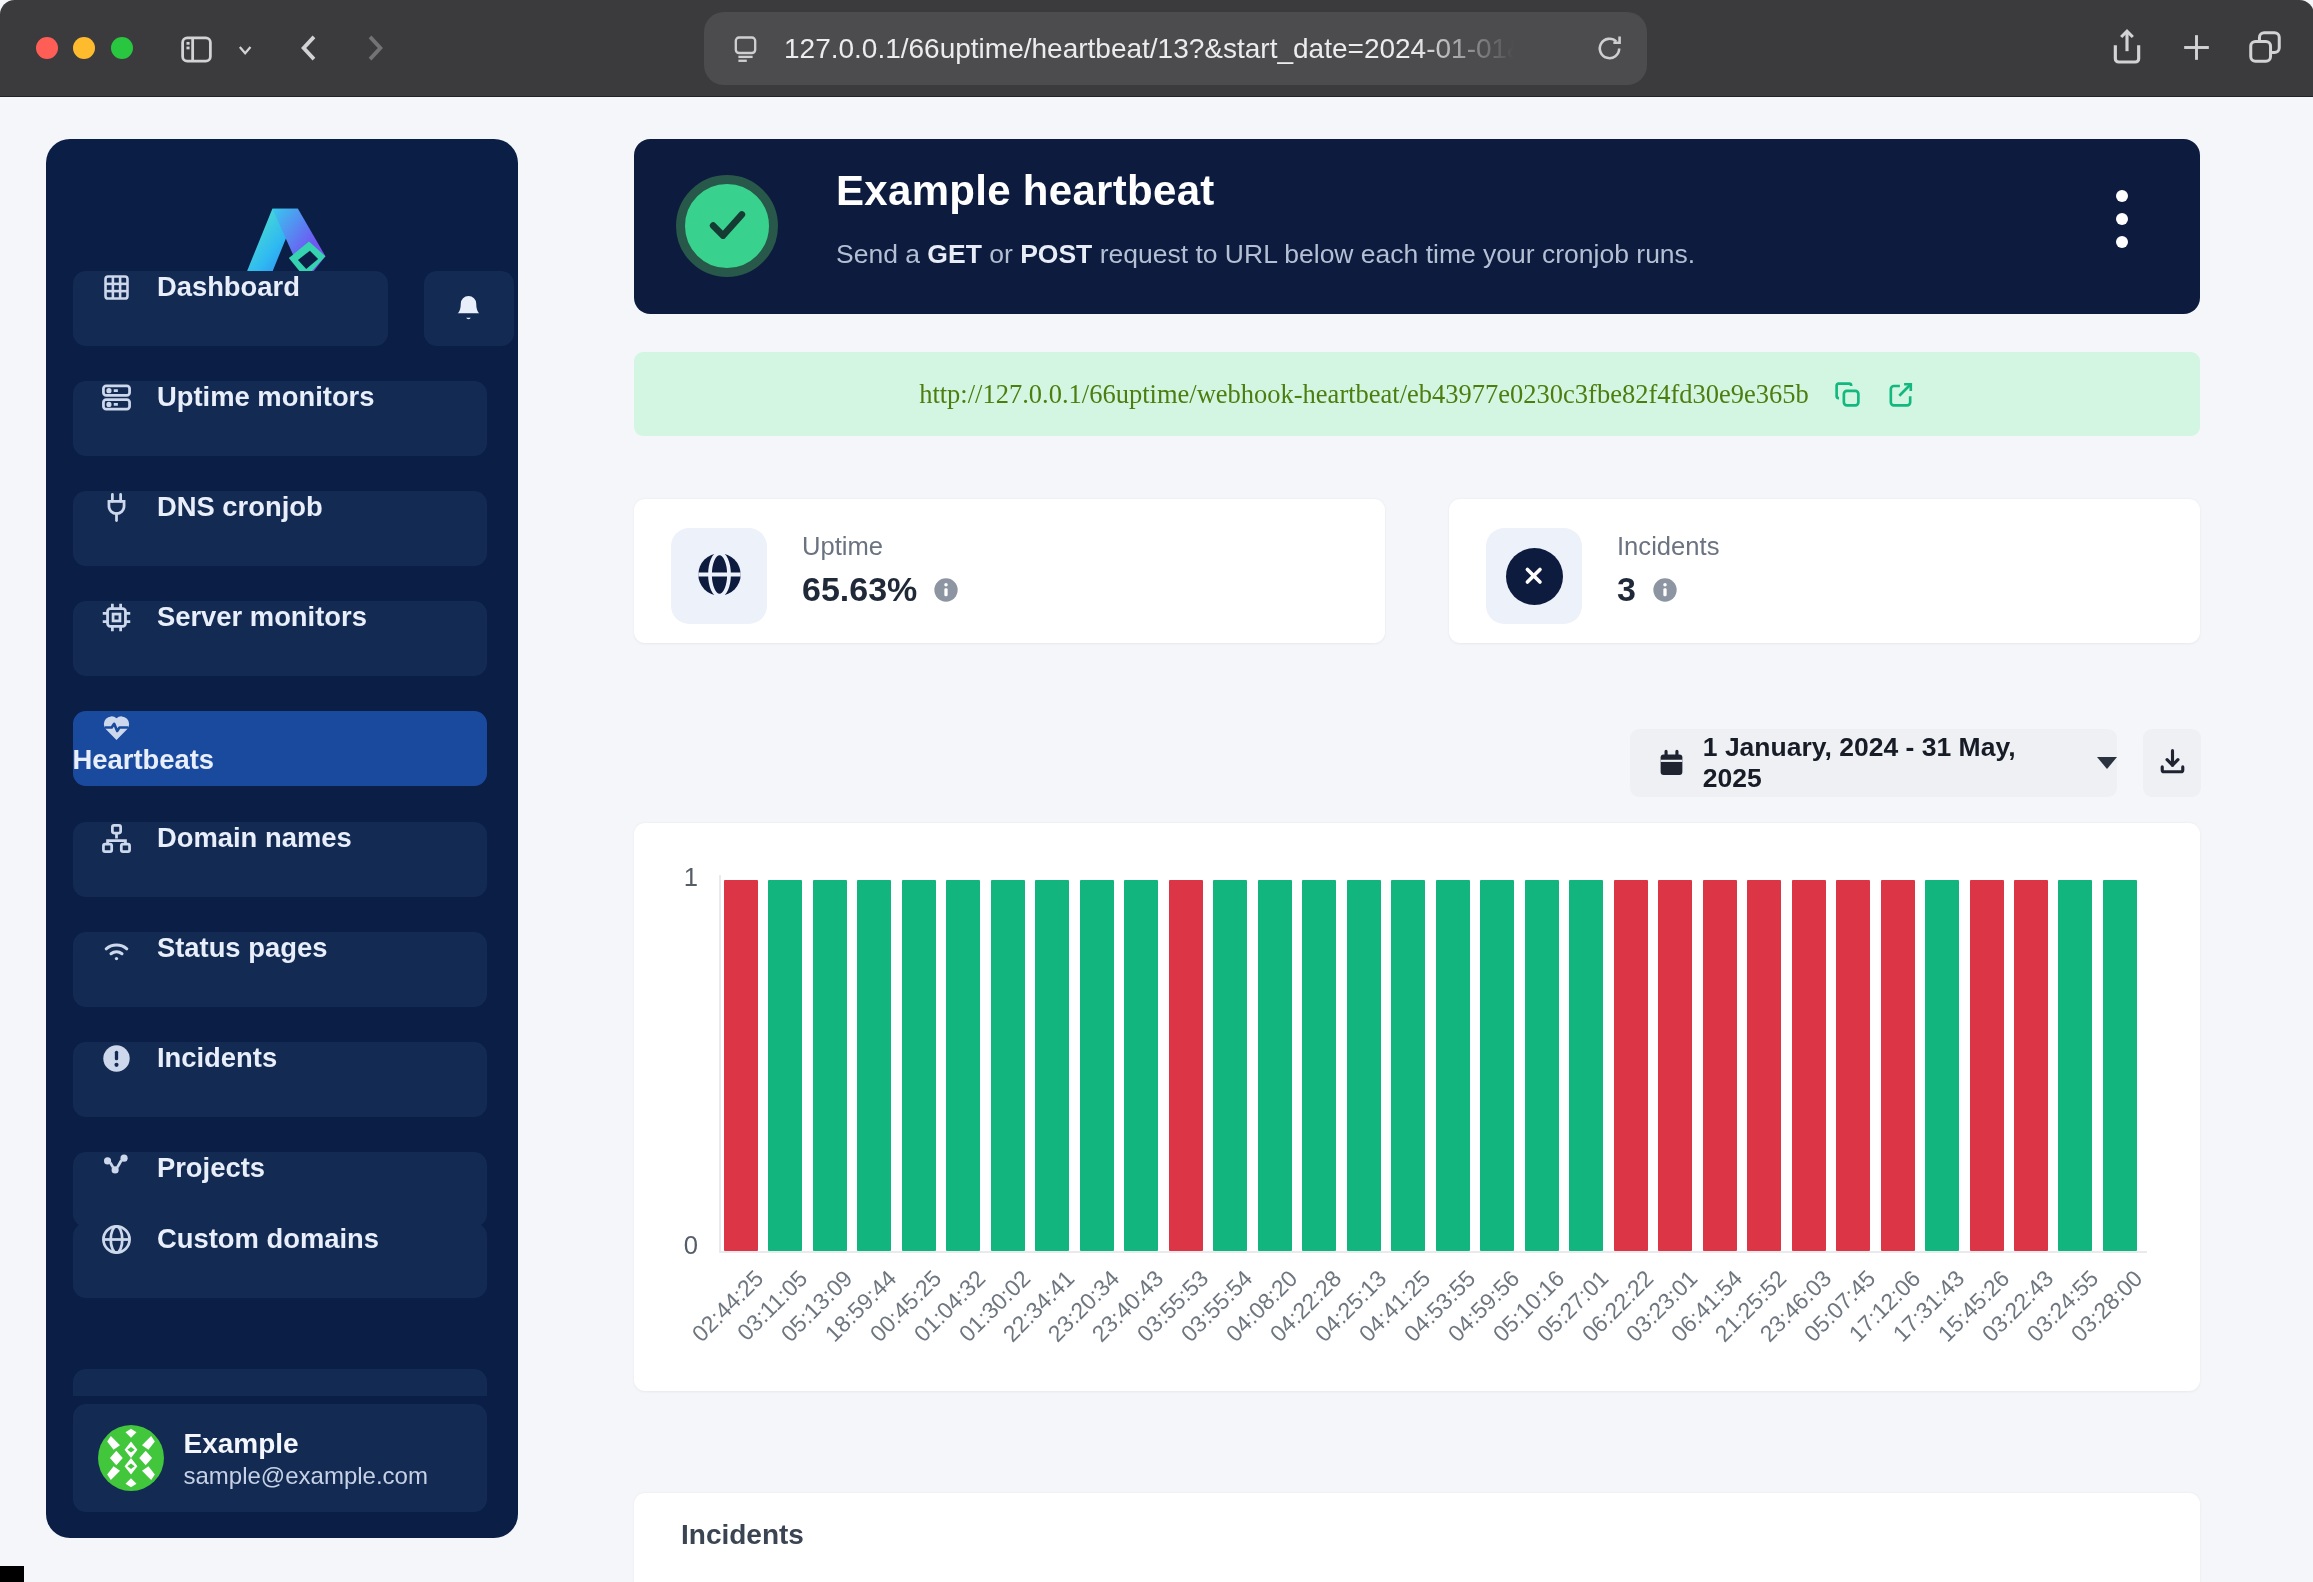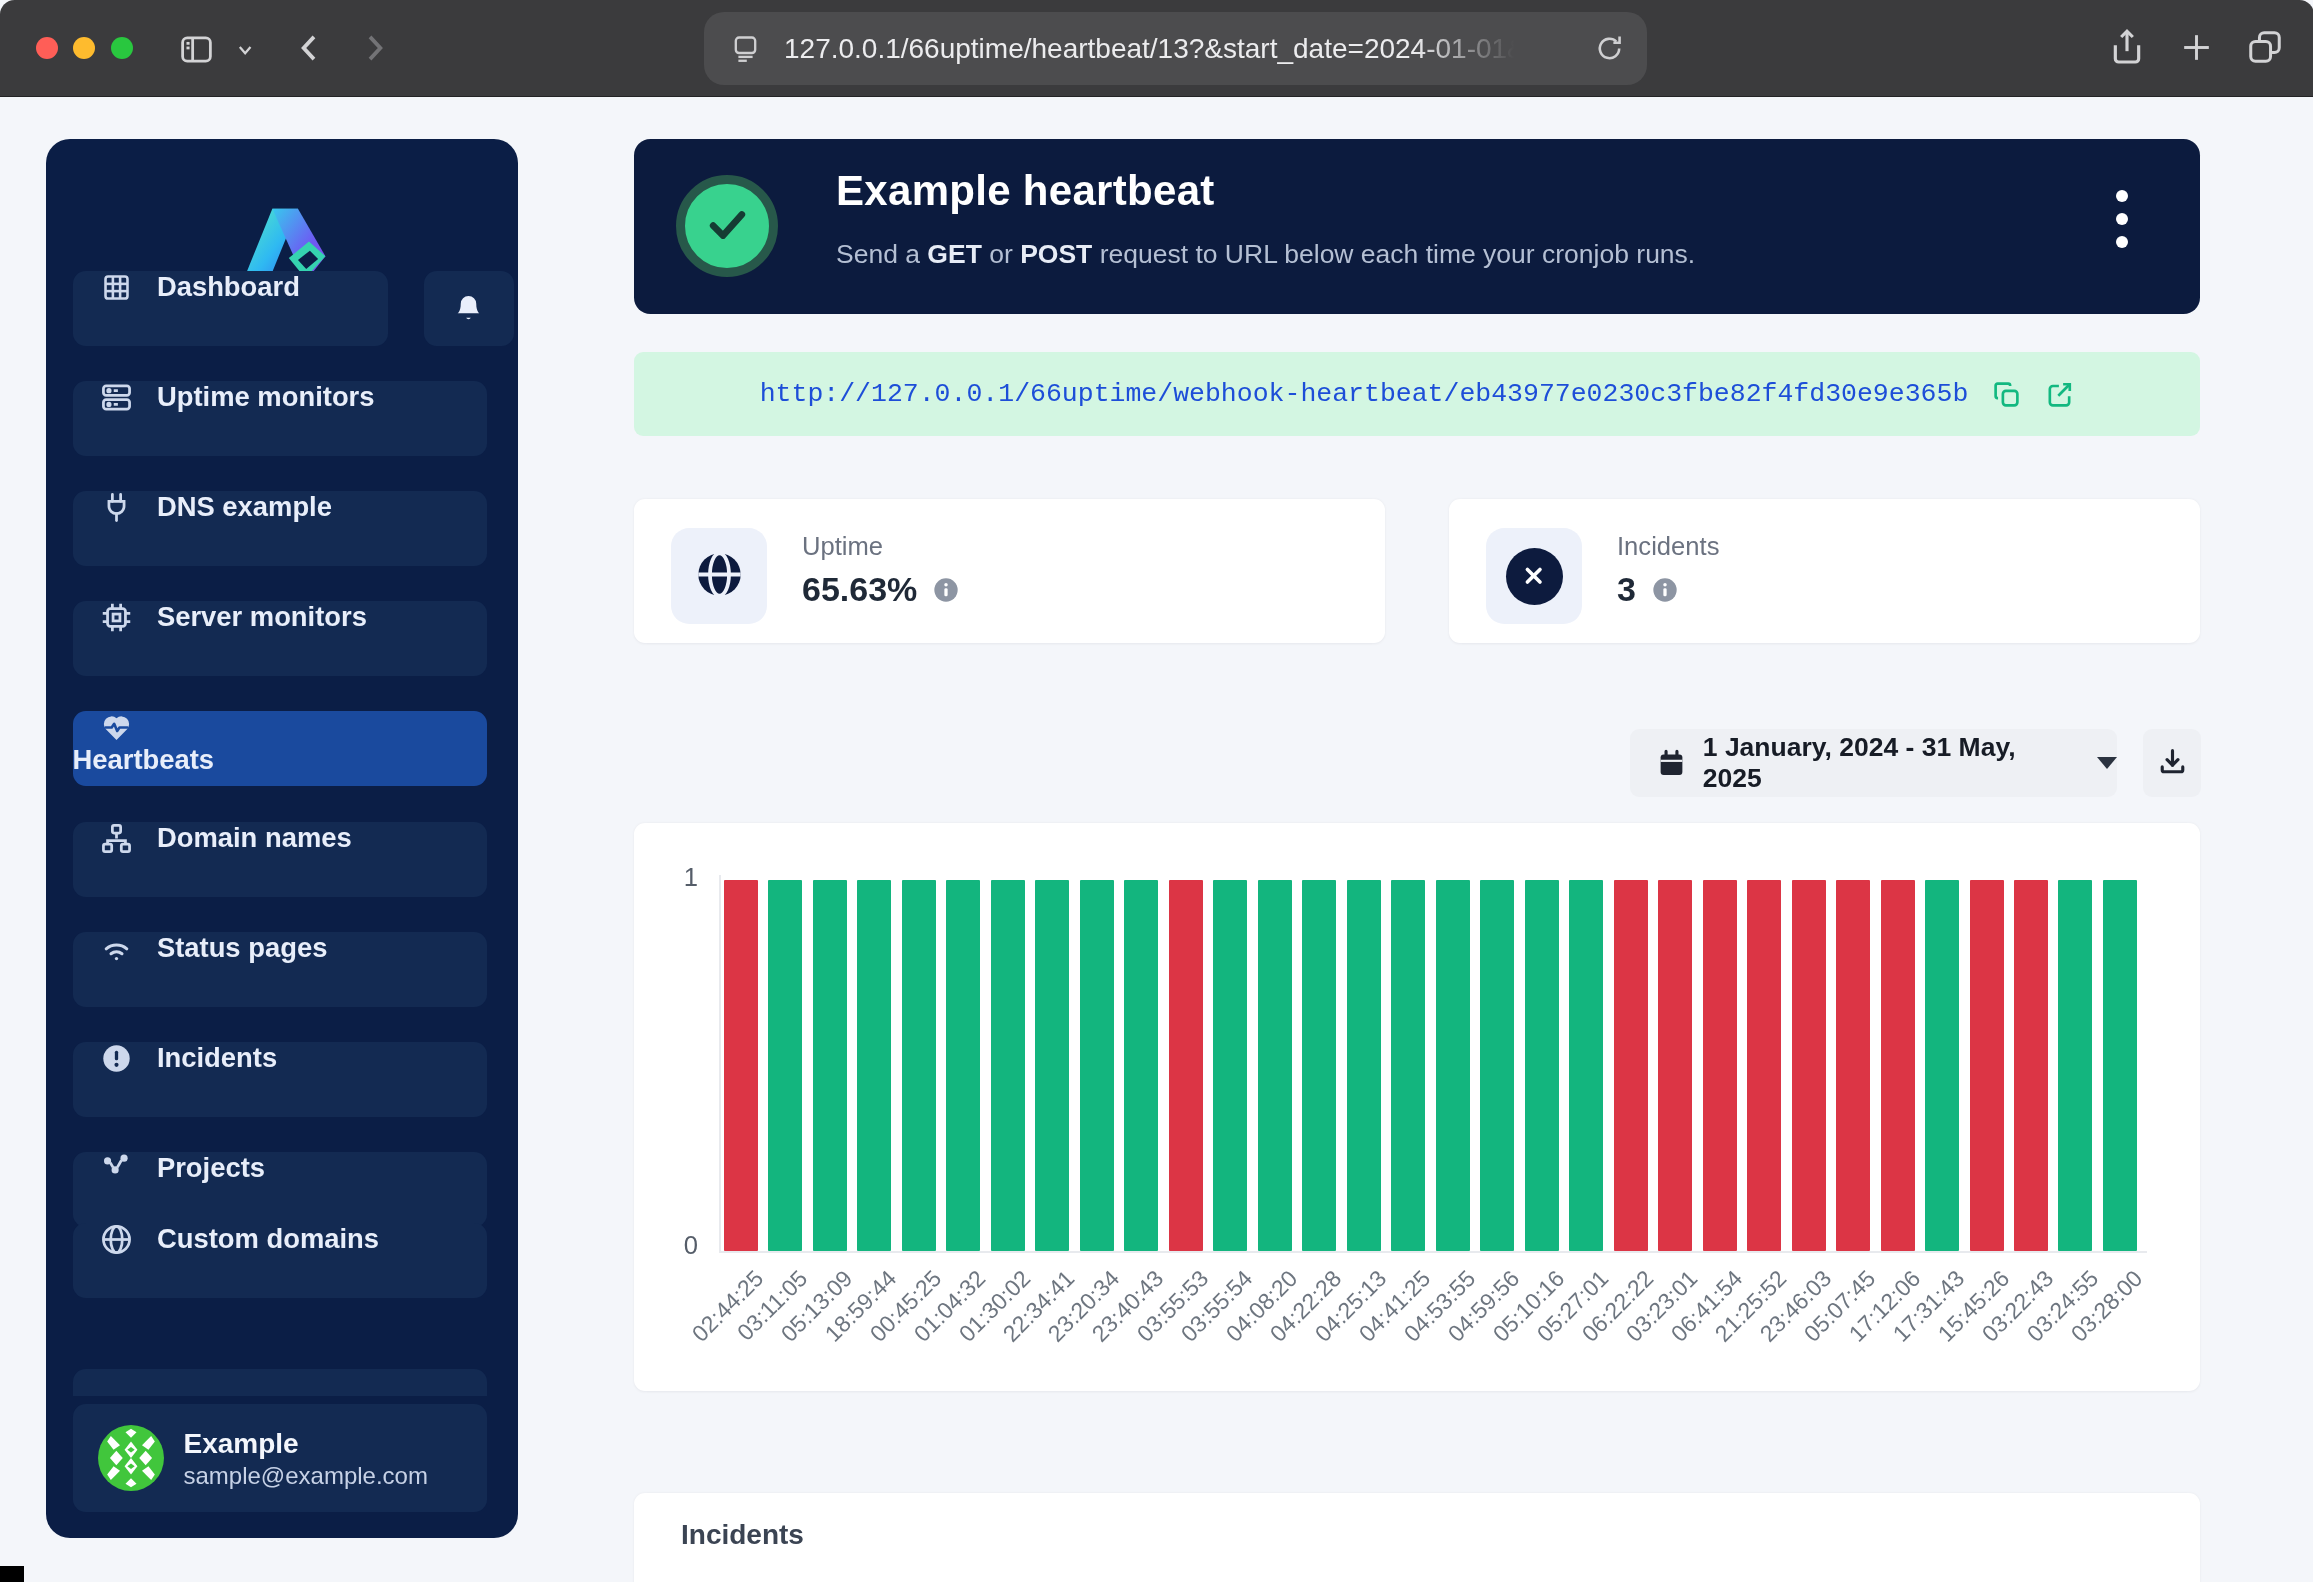--- a/index.html
+++ b/index.html
@@ -55,21 +55,21 @@
     display:flex; align-items:center; justify-content:center; }
   .hdr-title { position:absolute; left:836px; top:167px; font-size:42px; font-weight:700;
     color:#ffffff; letter-spacing:0.3px; }
   .hdr-sub { position:absolute; left:836px; top:239px; font-size:26.5px; color:#b4bfd3; }
   .hdr-sub b { color:#e7ecf6; font-weight:700; }
   .kebab { position:absolute; left:2109px; top:186px; width:25.6px; height:66px; cursor:pointer;
     display:flex; flex-direction:column; align-items:center; justify-content:space-between; padding:3.7px 0; }
   .kebab span { width:12px; height:12px; border-radius:50%; background:#fff; }
   .webhook { position:absolute; left:634px; top:352px; width:1566px; height:84px;
     background:#d3f6e2; border-radius:9.1px; display:flex; align-items:center; justify-content:center; }
-  .webhook-url { font-family:Liberation Mono, monospace; font-size:26.5px; color:#1d4ed8; }
+  .webhook-url { font-family:Liberation Serif, serif; font-size:26.5px; color:#4d7c0f; }
   .webhook .wh-ic { margin-left:24px; color:#12b880; cursor:pointer; display:flex; }
   .stat-card { position:absolute; top:499px; width:751px; height:144px; background:#fff;
     border-radius:11px; box-shadow:0 0.9px 2.7px rgba(16,24,40,.06); }
   .stat-uptime { left:634px; } .stat-incidents { left:1449px; }
   .stat-tile { position:absolute; left:37px; top:29px; width:96px; height:96px;
     background:#edf1fa; border-radius:18.3px; display:flex; align-items:center; justify-content:center; }
   .stat-label { position:absolute; left:168px; top:33px; font-size:25.6px; color:#6b7280; }
   .stat-value-row { position:absolute; left:168px; top:71px; display:flex; align-items:center; }
   .stat-value { font-size:34px; font-weight:700; color:#1f2937; }
   .stat-info { margin-left:14.6px; display:flex; cursor:pointer; }
@@ -234,21 +234,21 @@
         </div>
         <div class="nav-item" style="top: 352px;">
           <span class="nav-icon">
             <svg width="33" height="33" viewBox="0 0 24 24" fill="none" stroke="currentColor" stroke-width="2" stroke-linecap="round">
               <line x1="9" y1="2.5" x2="9" y2="7.5"></line>
               <line x1="15" y1="2.5" x2="15" y2="7.5"></line>
               <path d="M6.5 7.5h11v3.5a5.5 5.5 0 0 1-11 0z"></path>
               <line x1="12" y1="16.5" x2="12" y2="21.5"></line>
             </svg>
           </span>
-          <span class="nav-label">DNS example</span>
+          <span class="nav-label">DNS cronjob</span>
         </div>
         <div class="nav-item" style="top: 462px;">
           <span class="nav-icon">
             <svg width="33" height="33" viewBox="0 0 24 24" fill="none" stroke="currentColor" stroke-width="2">
               <rect x="5.5" y="5.5" width="13" height="13" rx="2"></rect>
               <rect x="9.5" y="9.5" width="5" height="5"></rect>
               <line x1="9" y1="2" x2="9" y2="5.5"></line>
               <line x1="15" y1="2" x2="15" y2="5.5"></line>
               <line x1="9" y1="18.5" x2="9" y2="22"></line>
               <line x1="15" y1="18.5" x2="15" y2="22"></line>

